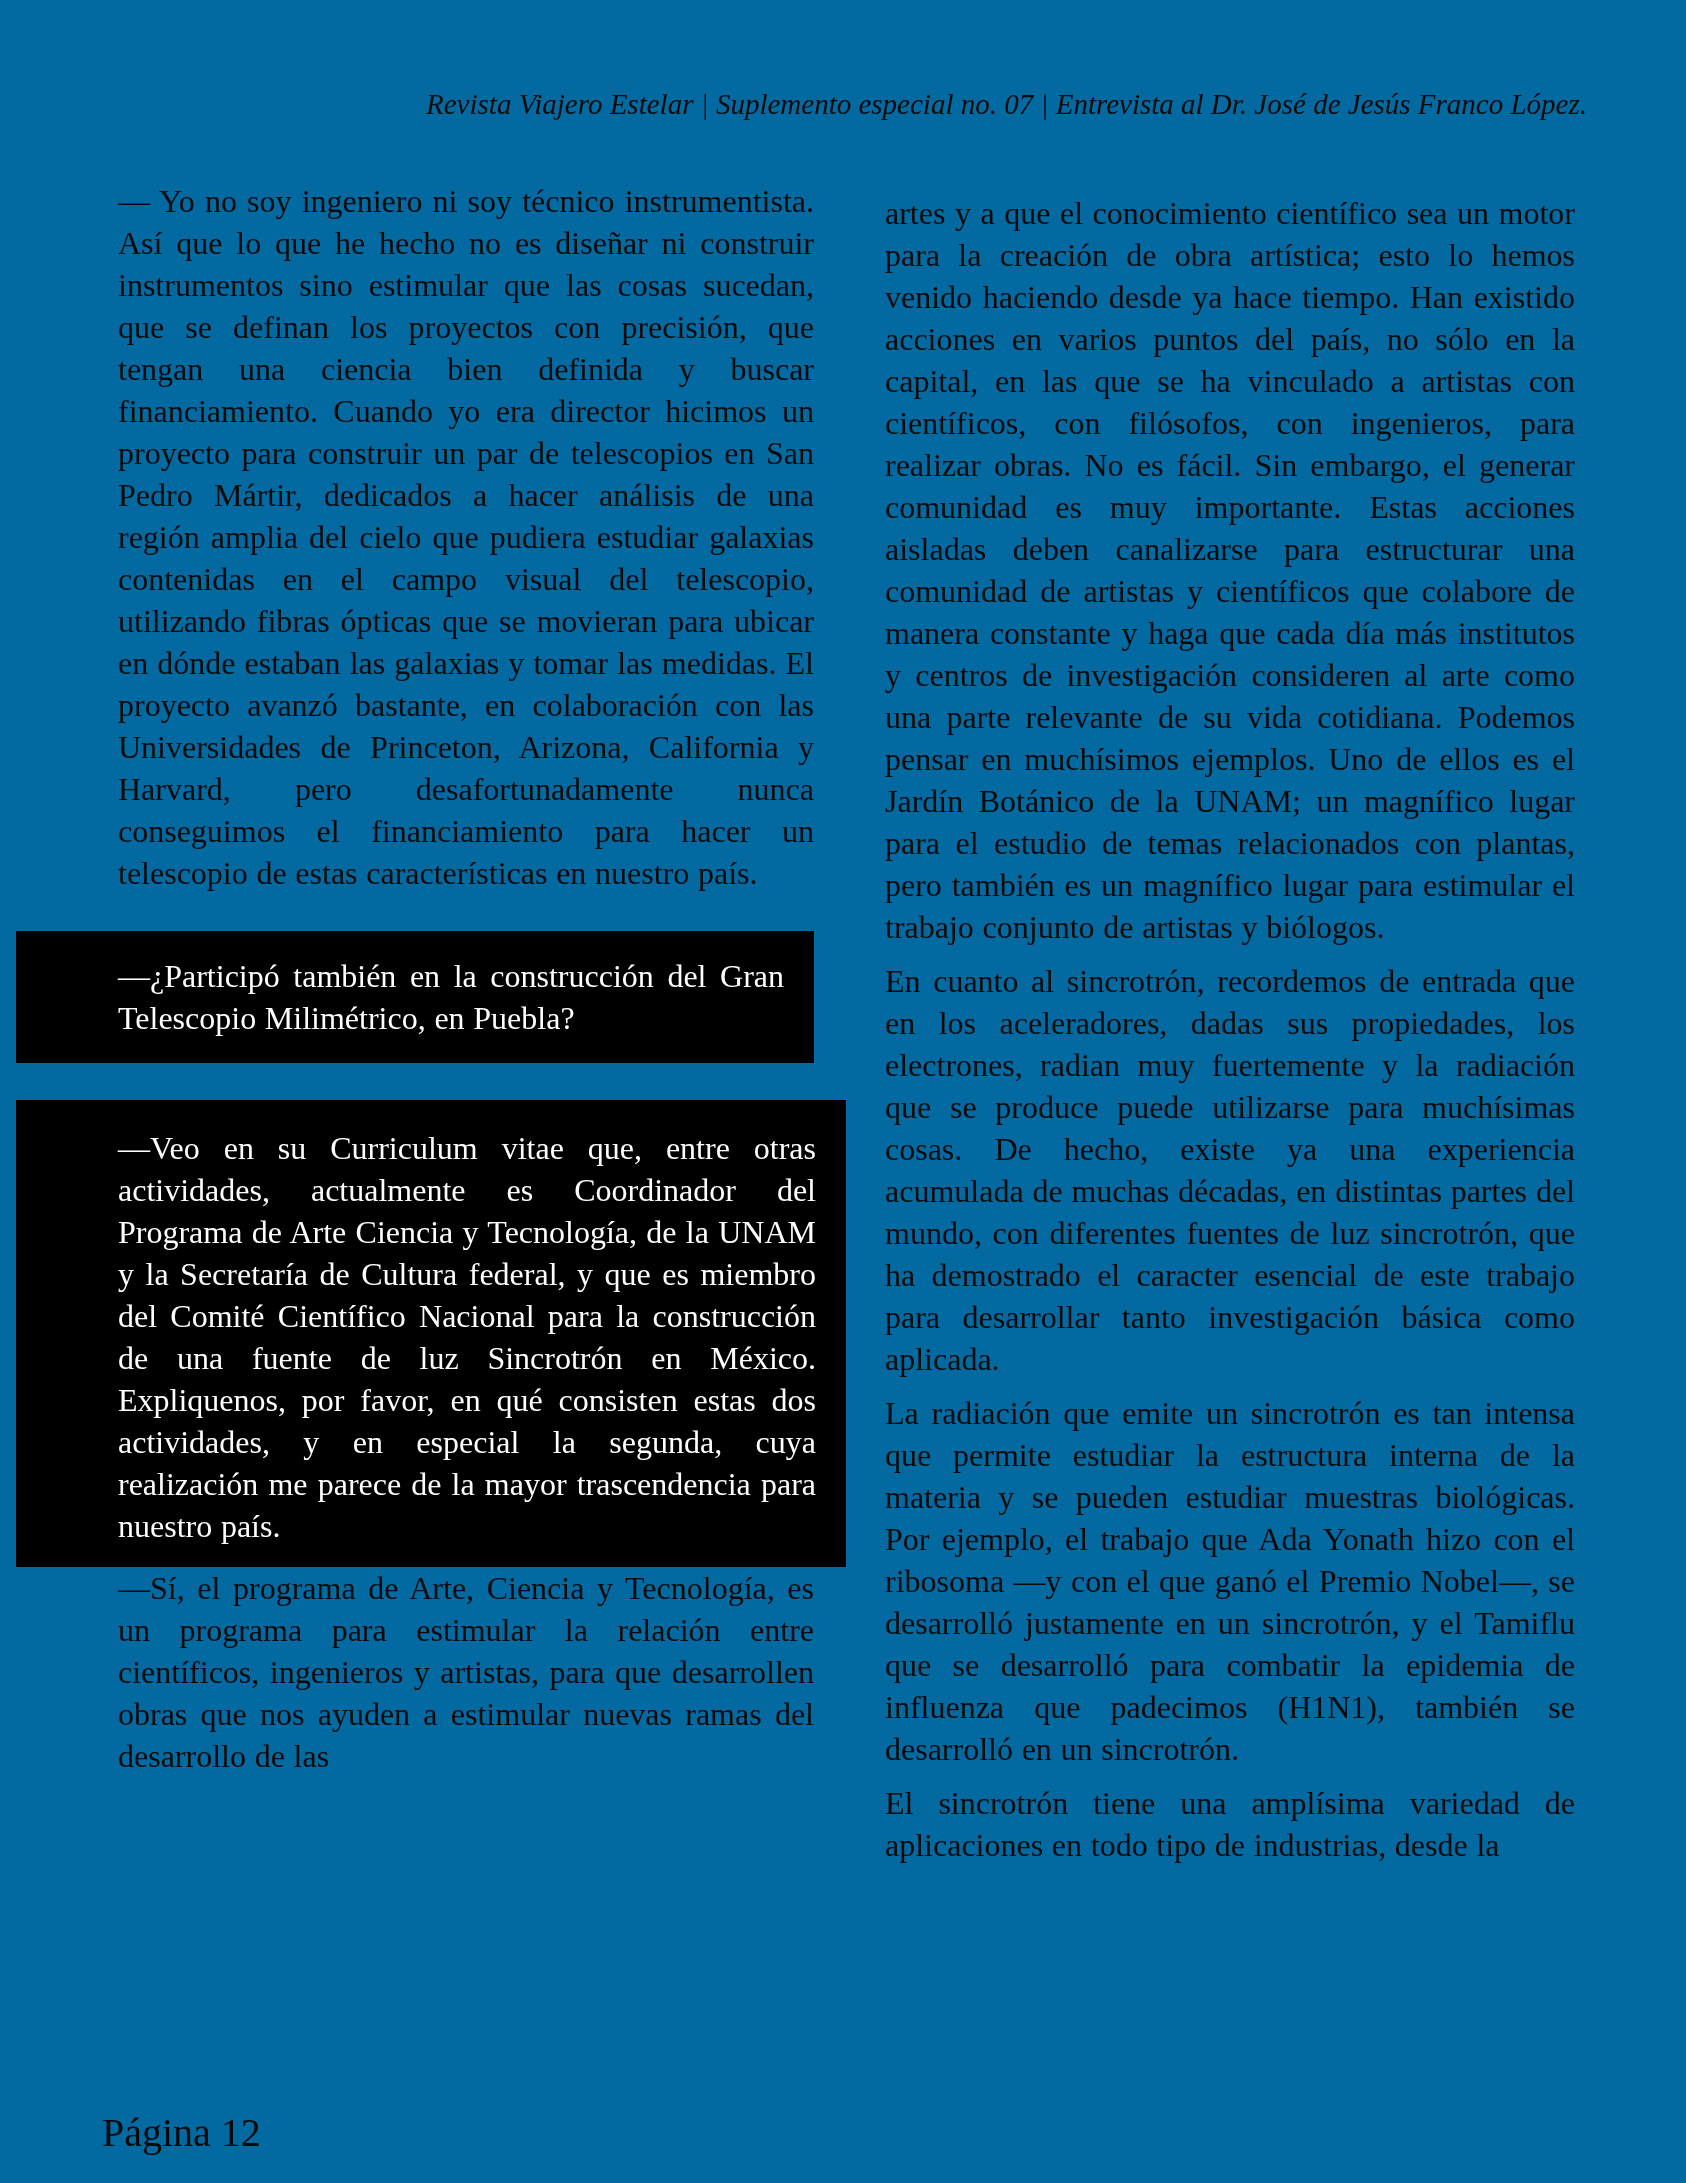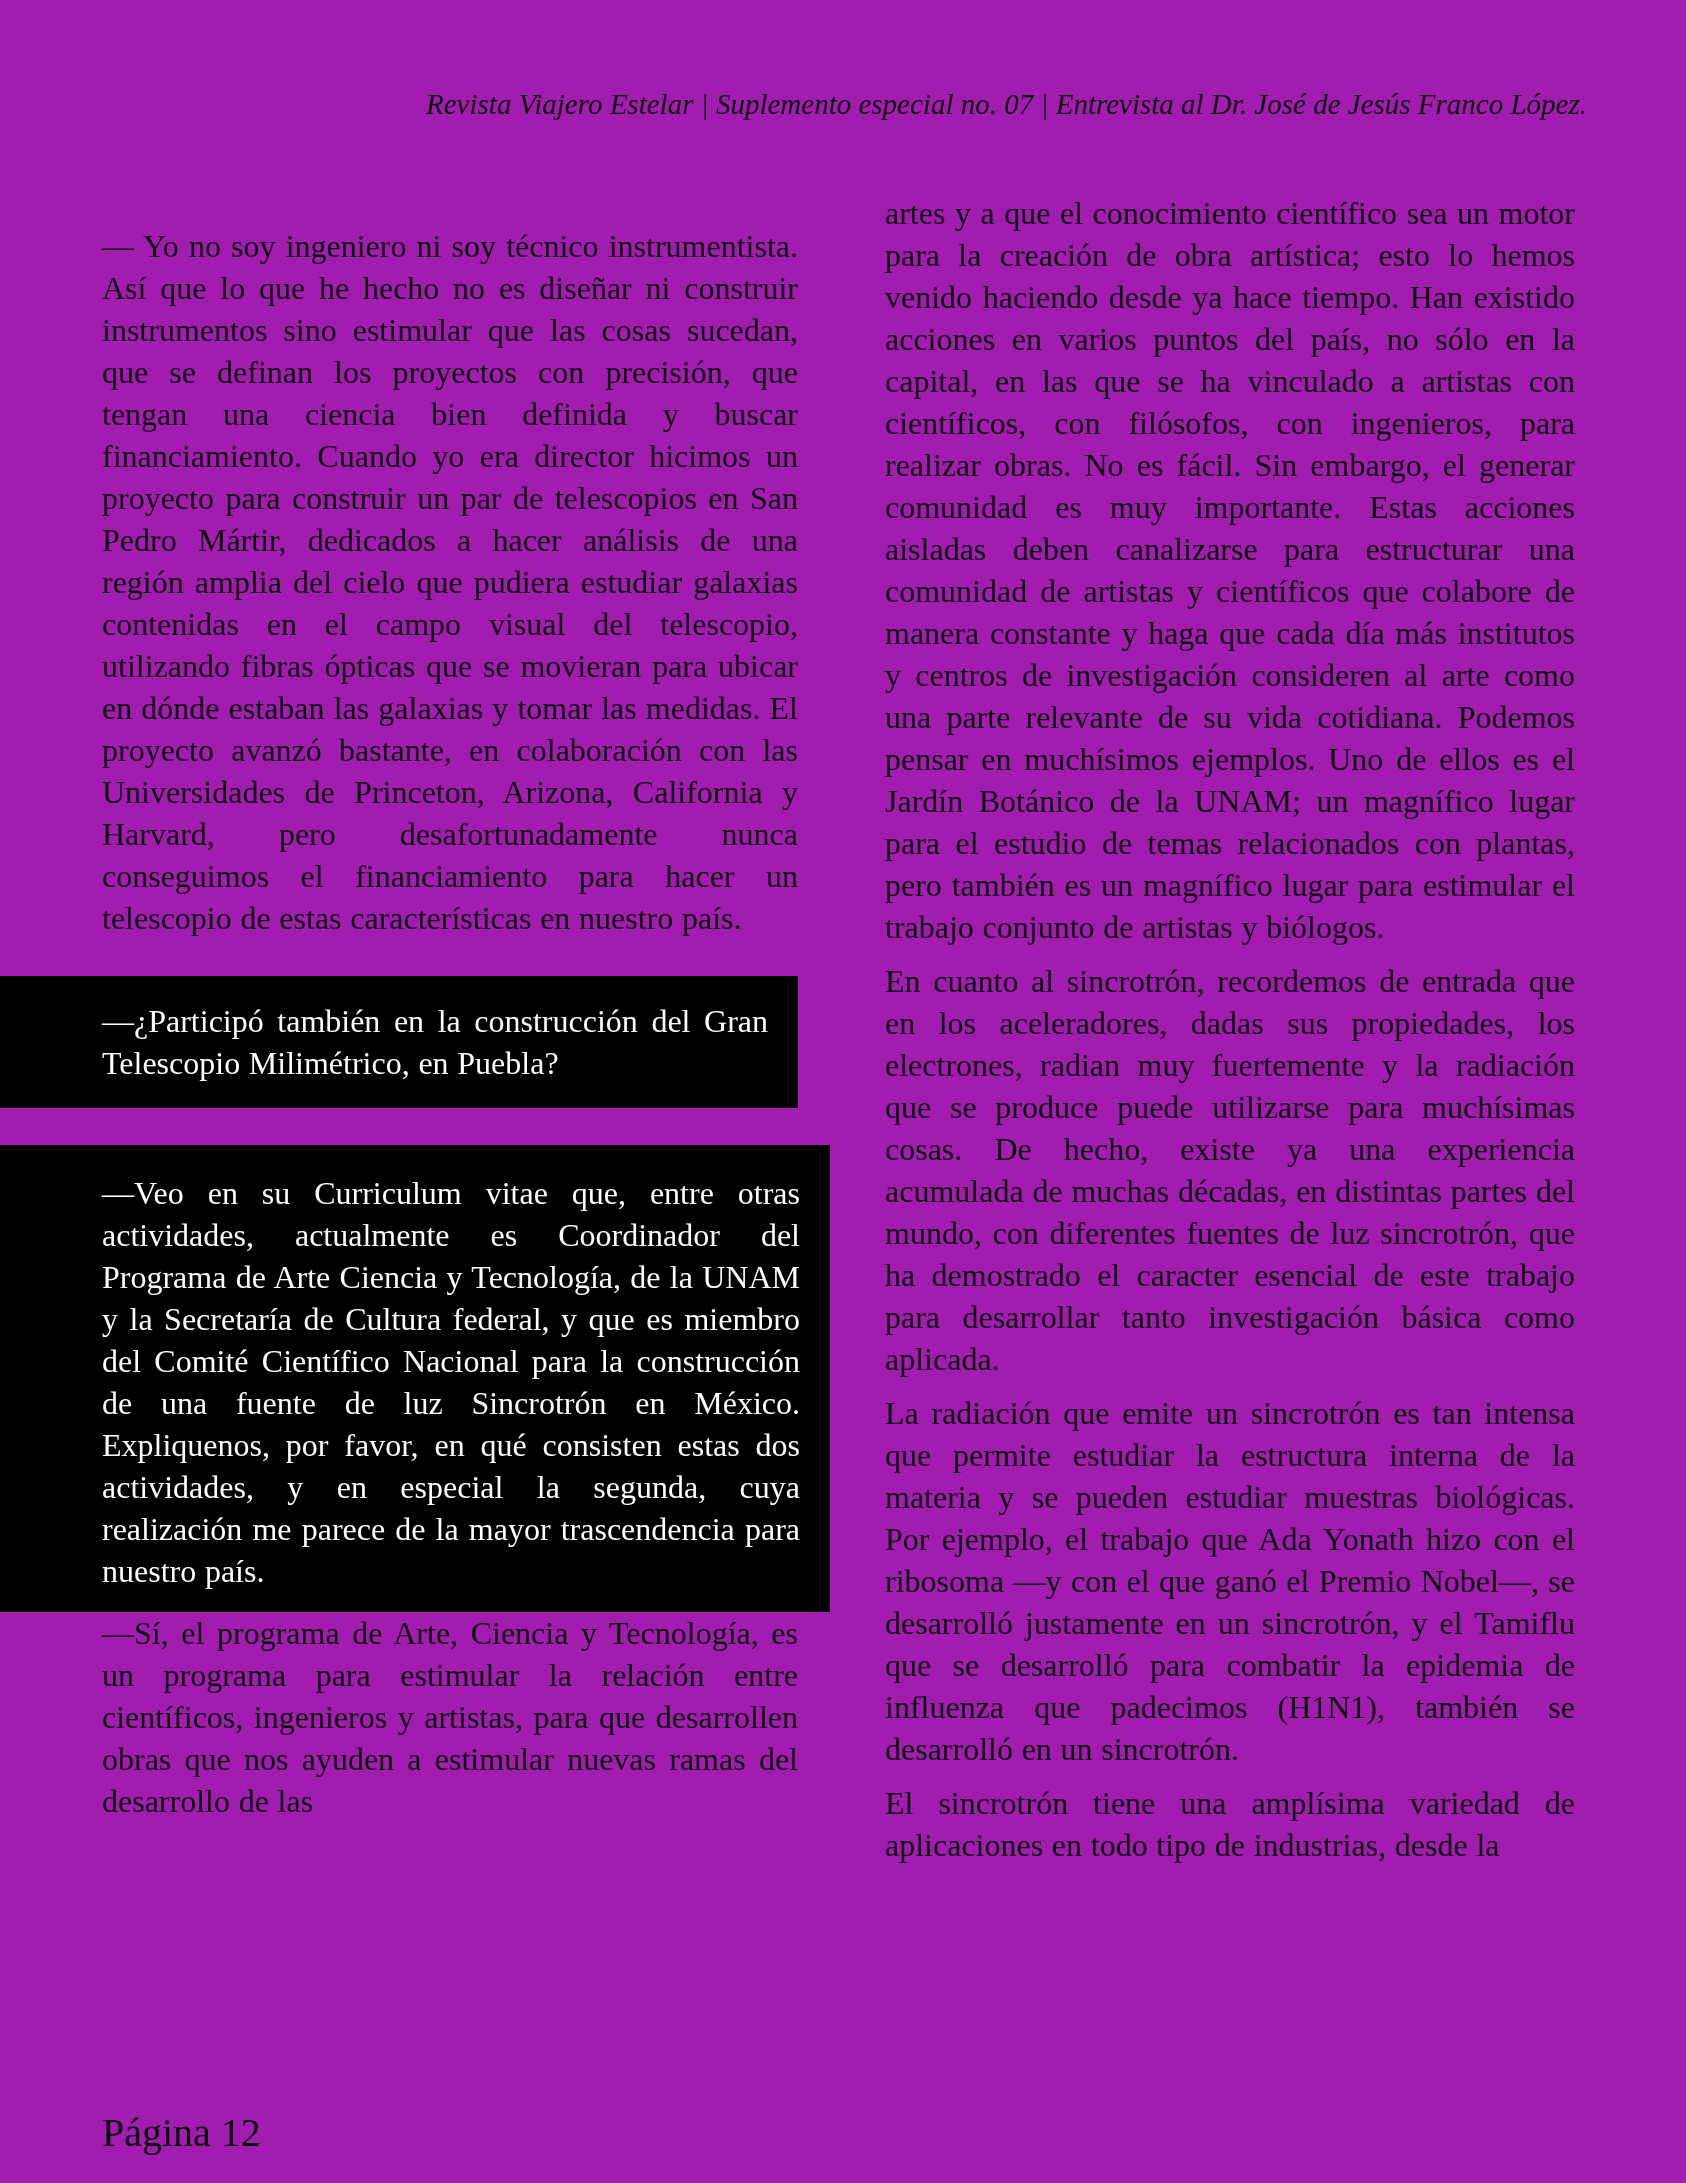--- a/index.html
+++ b/index.html
@@ -4,21 +4,21 @@
 <style>
   html, body {
     margin: 0;
     padding: 0;
     background: #ffffff;
   }
   .page {
     position: relative;
     width: 1687px;
     height: 2183px;
-    background: #a21caf;
+    background: #0369a1;
     color: #0a0a0a;
     font-family: "Liberation Serif", "DejaVu Serif", serif;
     overflow: hidden;
   }
   .header {
     position: absolute;
     top: 86px;
     left: 102px;
     width: 1485px;
     text-align: right;
@@ -26,23 +26,22 @@
     font-size: 29px;
     line-height: 36px;
     white-space: nowrap;
     letter-spacing: 0px;
   }
   .column {
     position: absolute;
     top: 180px;
   }
   .column-left {
-    left: 0;
+    left: 16px;
     width: 798px;
-    margin-top: 45px;
   }
   .column-right {
     left: 873px;
     width: 714px;
   }
   .column-left > * + * {
     margin-top: 37px;
     font-family: Liberation Serif, serif;
   }
   .body-para {

